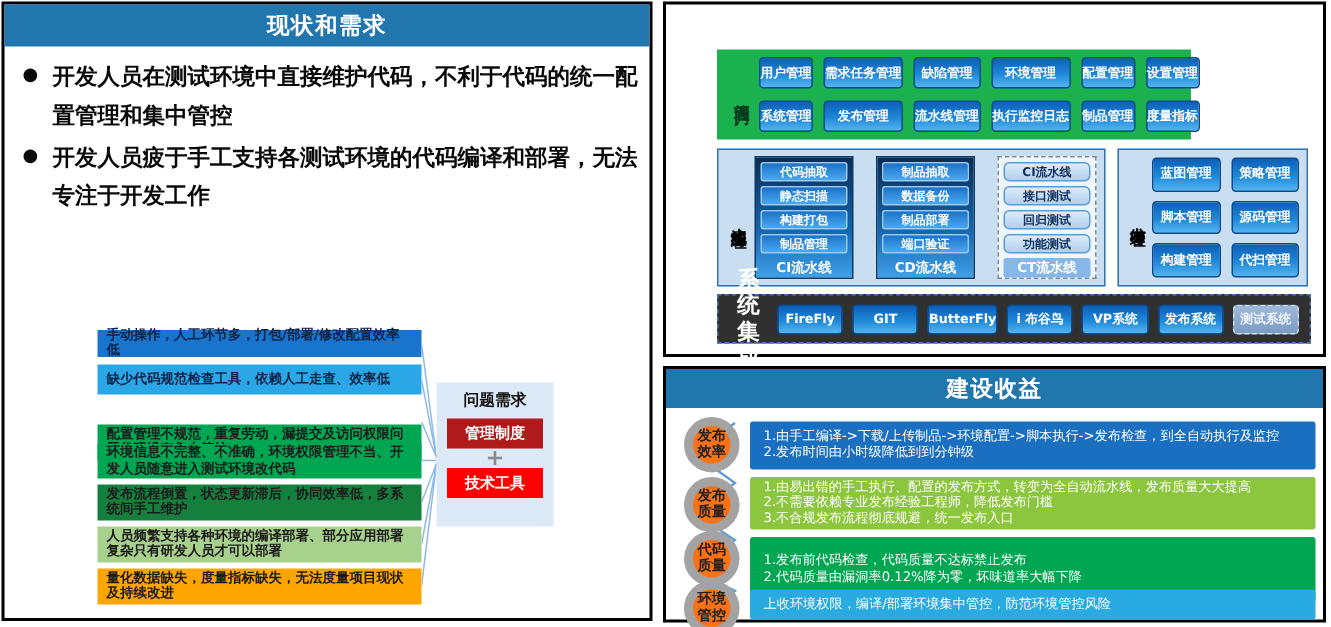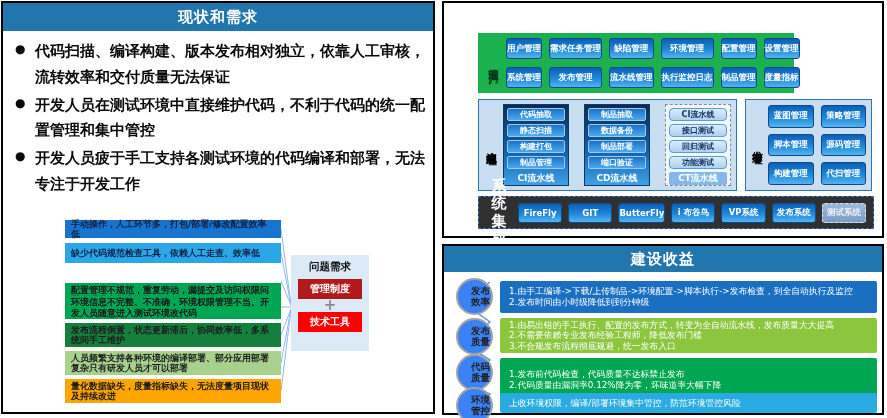--- a/index.html
+++ b/index.html
@@ -88,36 +88,35 @@
   
   .benefit-zigzag{position:absolute;left:2px;top:30px;width:54px;height:140px;}
   .benefit-row-bar{position:absolute;left:56px;width:377px;display:flex;flex-direction:column;
     justify-content:center;padding:2px 9px;color:#fff;font-size:8.8px;font-weight:500;
     line-height:10.6px;border-radius:2px;}
   .bbar-0{top:35px;height:32px;background:#1B6FC0;}
   .bbar-1{top:72px;height:35px;background:#8CC63E;}
   .bbar-2{top:112px;height:44px;background:#00A651;}
   .bbar-3{top:147px;height:20px;background:#29ABE2;}
   .benefit-circle{position:absolute;left:12px;width:37px;height:37px;border-radius:50%;
-    background:#3b82f6;border:2px solid #a3a3a3;display:flex;align-items:center;
-    justify-content:flex-end;text-align:center;font-size:9.5px;font-weight:bold;color:#222;
+    background:#f97316;border:6px solid #a3a3a3;display:flex;align-items:center;
+    justify-content:center;text-align:center;font-size:9.5px;font-weight:bold;color:#222;
     line-height:1.15;z-index:2;}
   .benefit-circle span{width:2.2em;}
   .bc-0{top:32px;} .bc-1{top:72px;} .bc-2{top:108px;} .bc-3{top:141px;}
 </style>
 </head>
 <body>
 
 <div class="slide">
 
   <section class="panel panel-left">
     <header class="panel-title">现状和需求</header>
 
     <ul class="bullets">
-      <li>代码扫描、编译构建、版本发布相对独立，依靠人工审核，流转效率和交付质量无法保证</li>
       <li>开发人员在测试环境中直接维护代码，不利于代码的统一配置管理和集中管控</li>
       <li>开发人员疲于手工支持各测试环境的代码编译和部署，无法专注于开发工作</li>
     </ul>
 
     <div class="bar bar-0">手动操作，人工环节多，打包/部署/修改配置效率低</div>
     <div class="bar bar-1">缺少代码规范检查工具，依赖人工走查、效率低</div>
     <div class="bar bar-2">配置管理不规范，重复劳动，漏提交及访问权限问题代码没有集中管控</div>
     <div class="bar bar-3">环境信息不完整、不准确，环境权限管理不当、开发人员随意进入测试环境改代码</div>
     <div class="bar bar-4">发布流程倒置，状态更新滞后，协同效率低，多系统间手工维护</div>
     <div class="bar bar-5">人员频繁支持各种环境的编译部署、部分应用部署复杂只有研发人员才可以部署</div>

